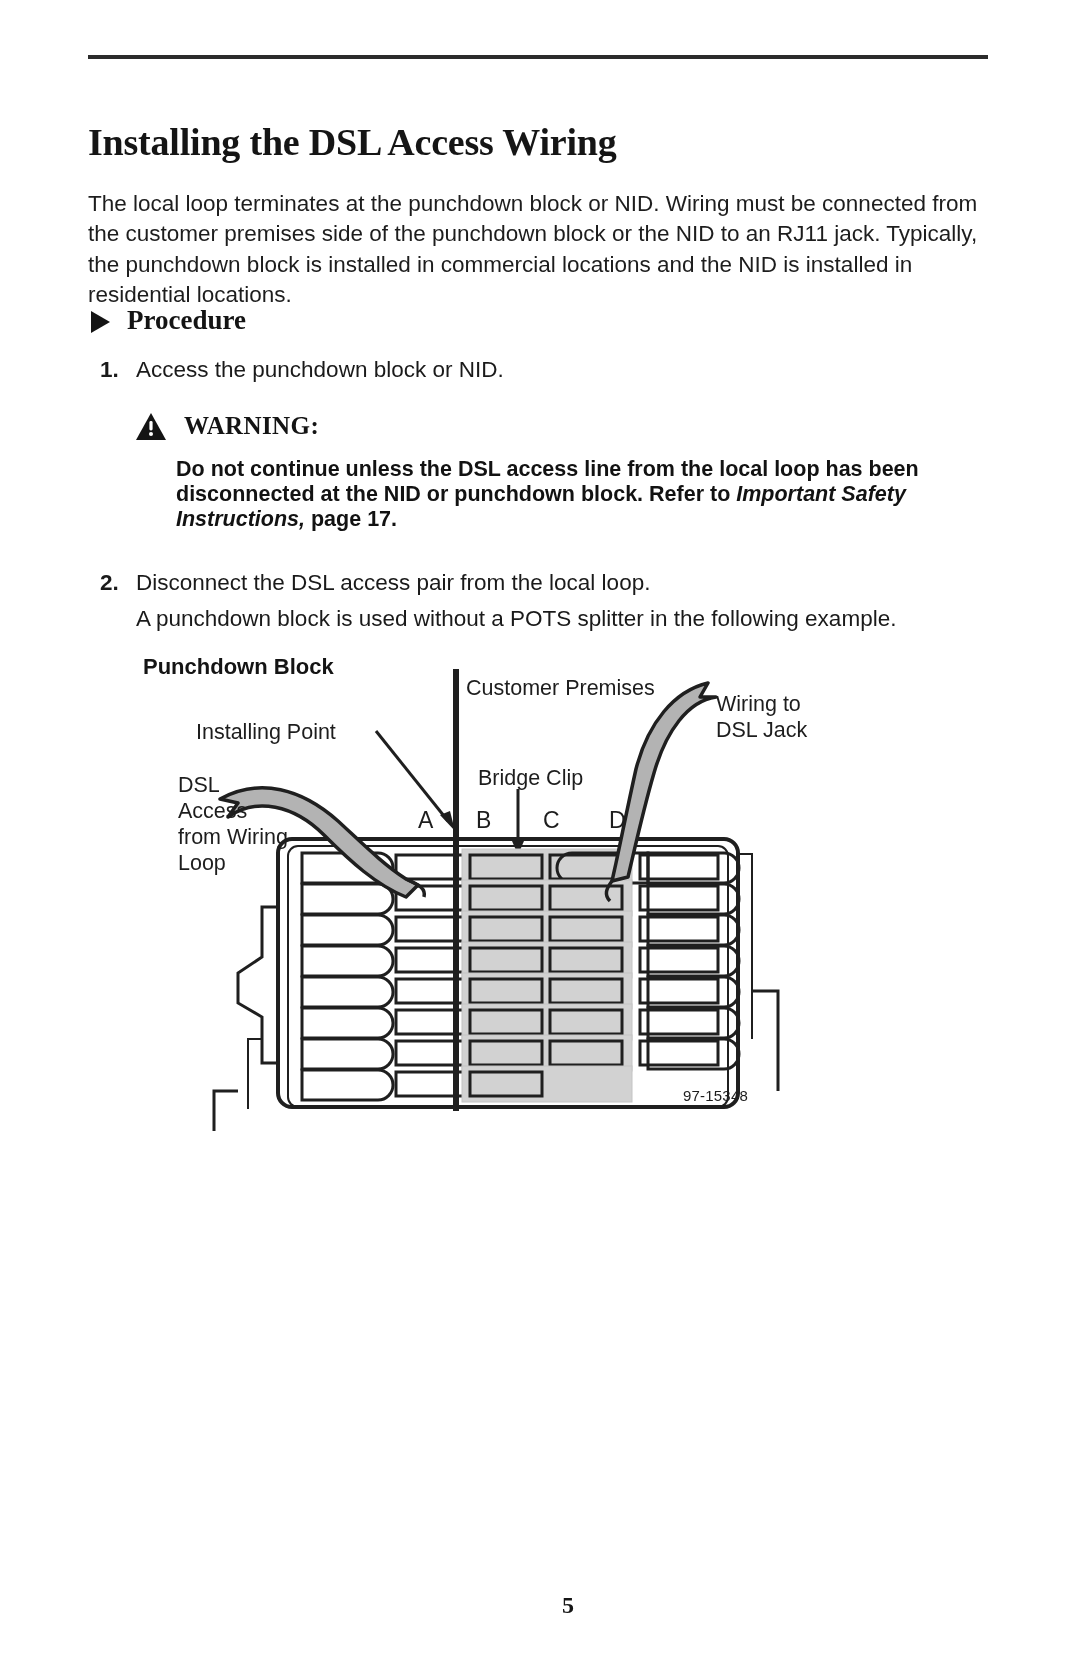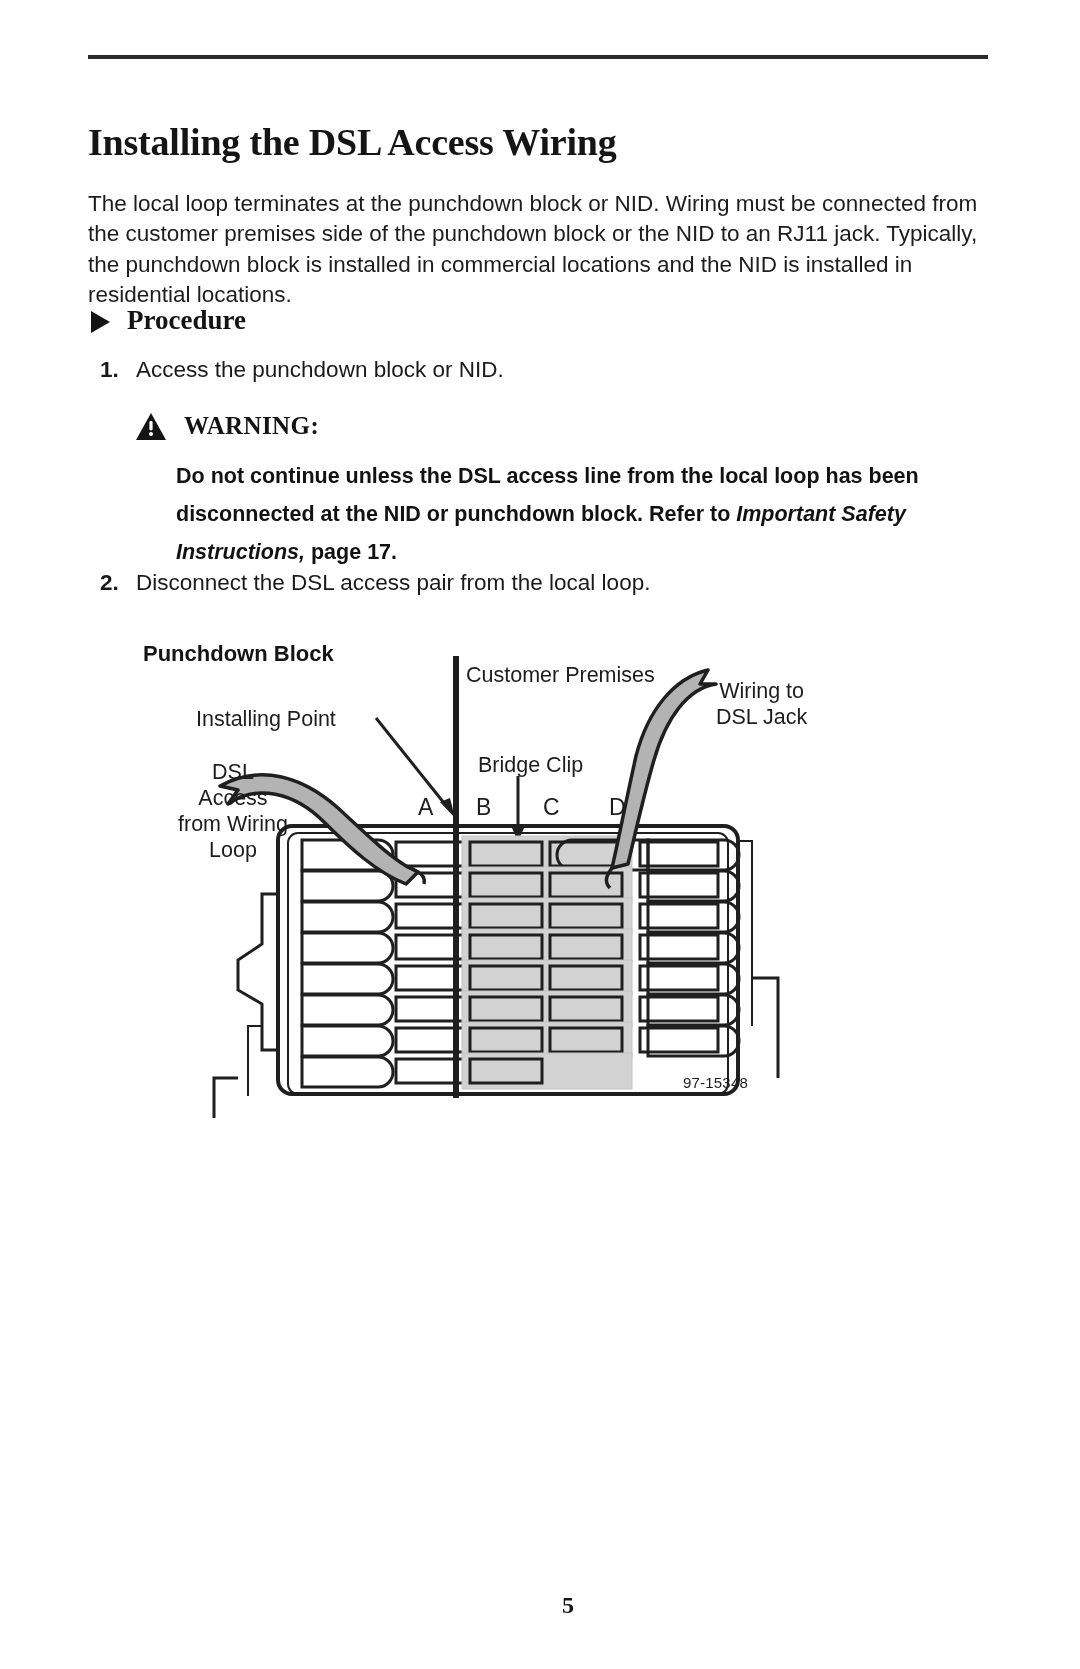--- a/index.html
+++ b/index.html
@@ -76,28 +76,28 @@
   .warn-icon{
     width:30px;height:27px;display:block;
   }
   .warn-label{
     font-family:"Liberation Serif", serif;
     font-weight:bold;font-size:25px;letter-spacing:0.4px;
     color:#141414;
   }
   .warn-body{
     position:absolute;left:148px;top:457px;width:810px;
-    font-size:21.5px;line-height:38px;font-weight:bold;
+    font-size:21.5px;line-height:25px;font-weight:bold;
     color:#121212;
   }
   .warn-body i{font-style:italic;}
 
   
   .figure{
-    position:absolute;left:60px;top:626px;width:920px;height:500px;text-align:center;
+    position:absolute;left:60px;top:639px;width:920px;height:500px;
   }
   .fig-caption{
     position:absolute;left:55px;top:15px;
     font-size:22px;font-weight:bold;color:#141414;
   }
   .fig-label{
     position:absolute;font-size:21.5px;line-height:26px;color:#1d1d1d;
     white-space:pre-line;
   }
   #lbl-customer{left:378px;top:36px;}
@@ -153,20 +153,21 @@
       <circle cx="15" cy="21" r="2" fill="#ffffff"></circle>
     </svg>
     <span class="warn-label">WARNING:</span>
   </div>
   <div class="warn-body"><span>Do not continue unless the DSL access line from the local loop has been disconnected at the NID or punchdown block. Refer to </span><i>Important Safety Instructions,</i><span> page 17.</span></div>
 
   <div class="step" id="step2">
     <span class="num">2.</span>
     <span class="txt">Disconnect the DSL access pair from the local loop.</span>
   </div>
+  <div class="step2-extra">A punchdown block is used without a POTS splitter in the following example.</div>
 
   <div class="figure">
 
     <div class="fig-caption">Punchdown Block</div>
 
     <svg class="fig-svg" width="920" height="500" viewBox="0 0 920 500">
       <defs>
         <style>
           .ol{stroke:#1f1f1f;fill:none;}
           .thick{stroke-width:4;}

